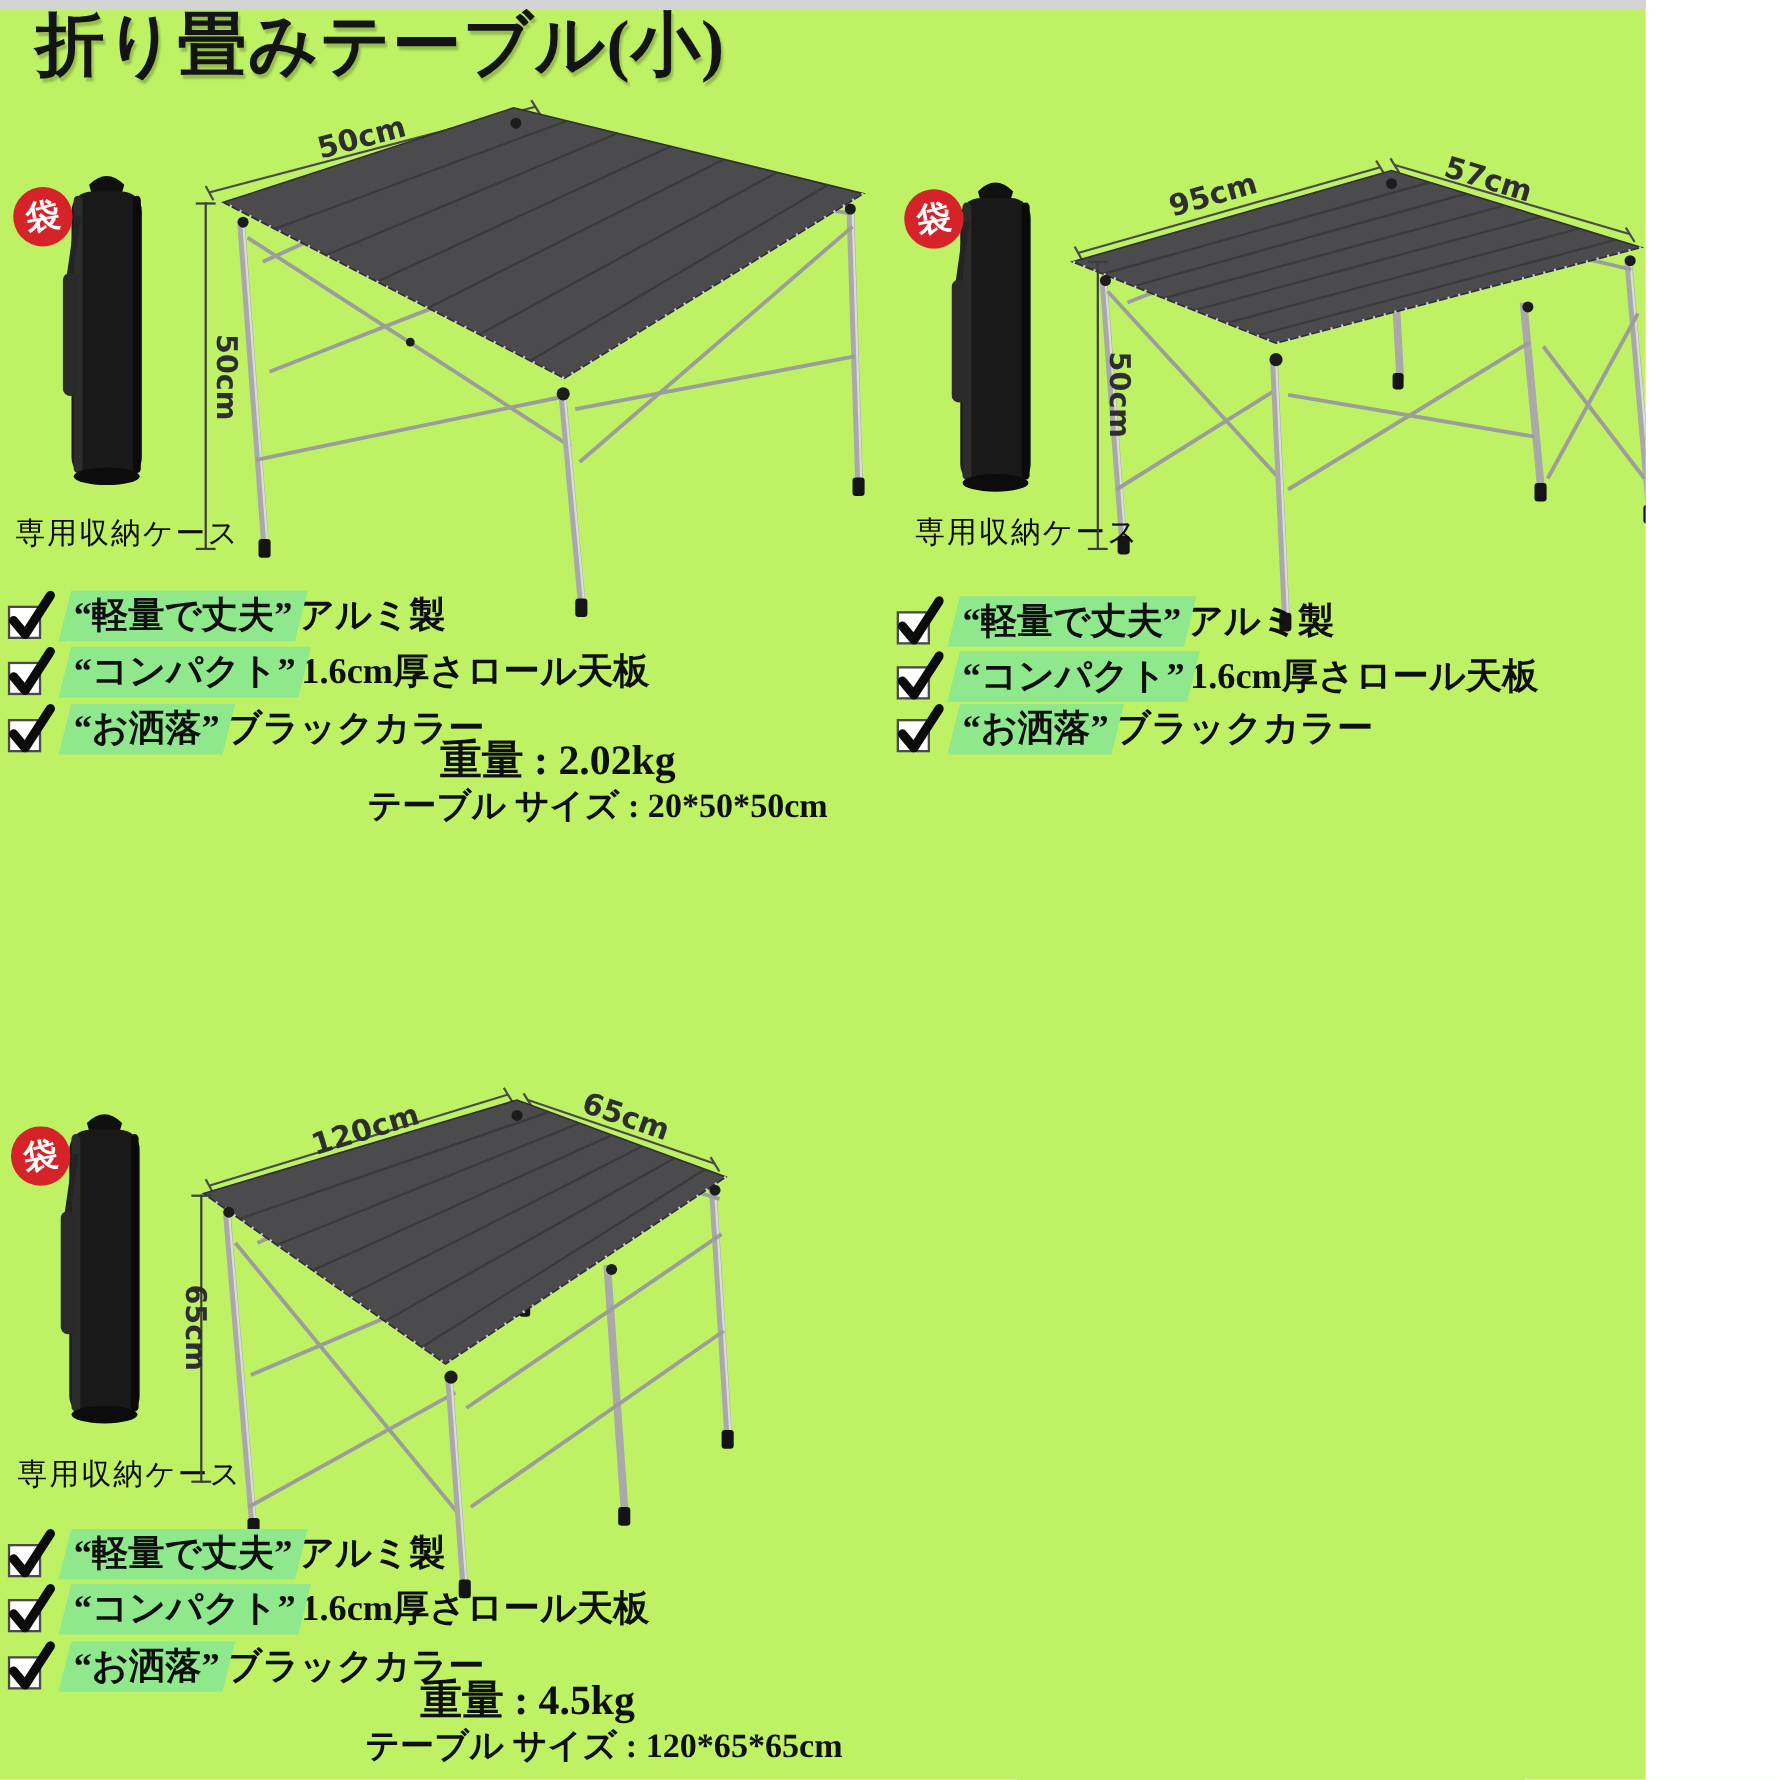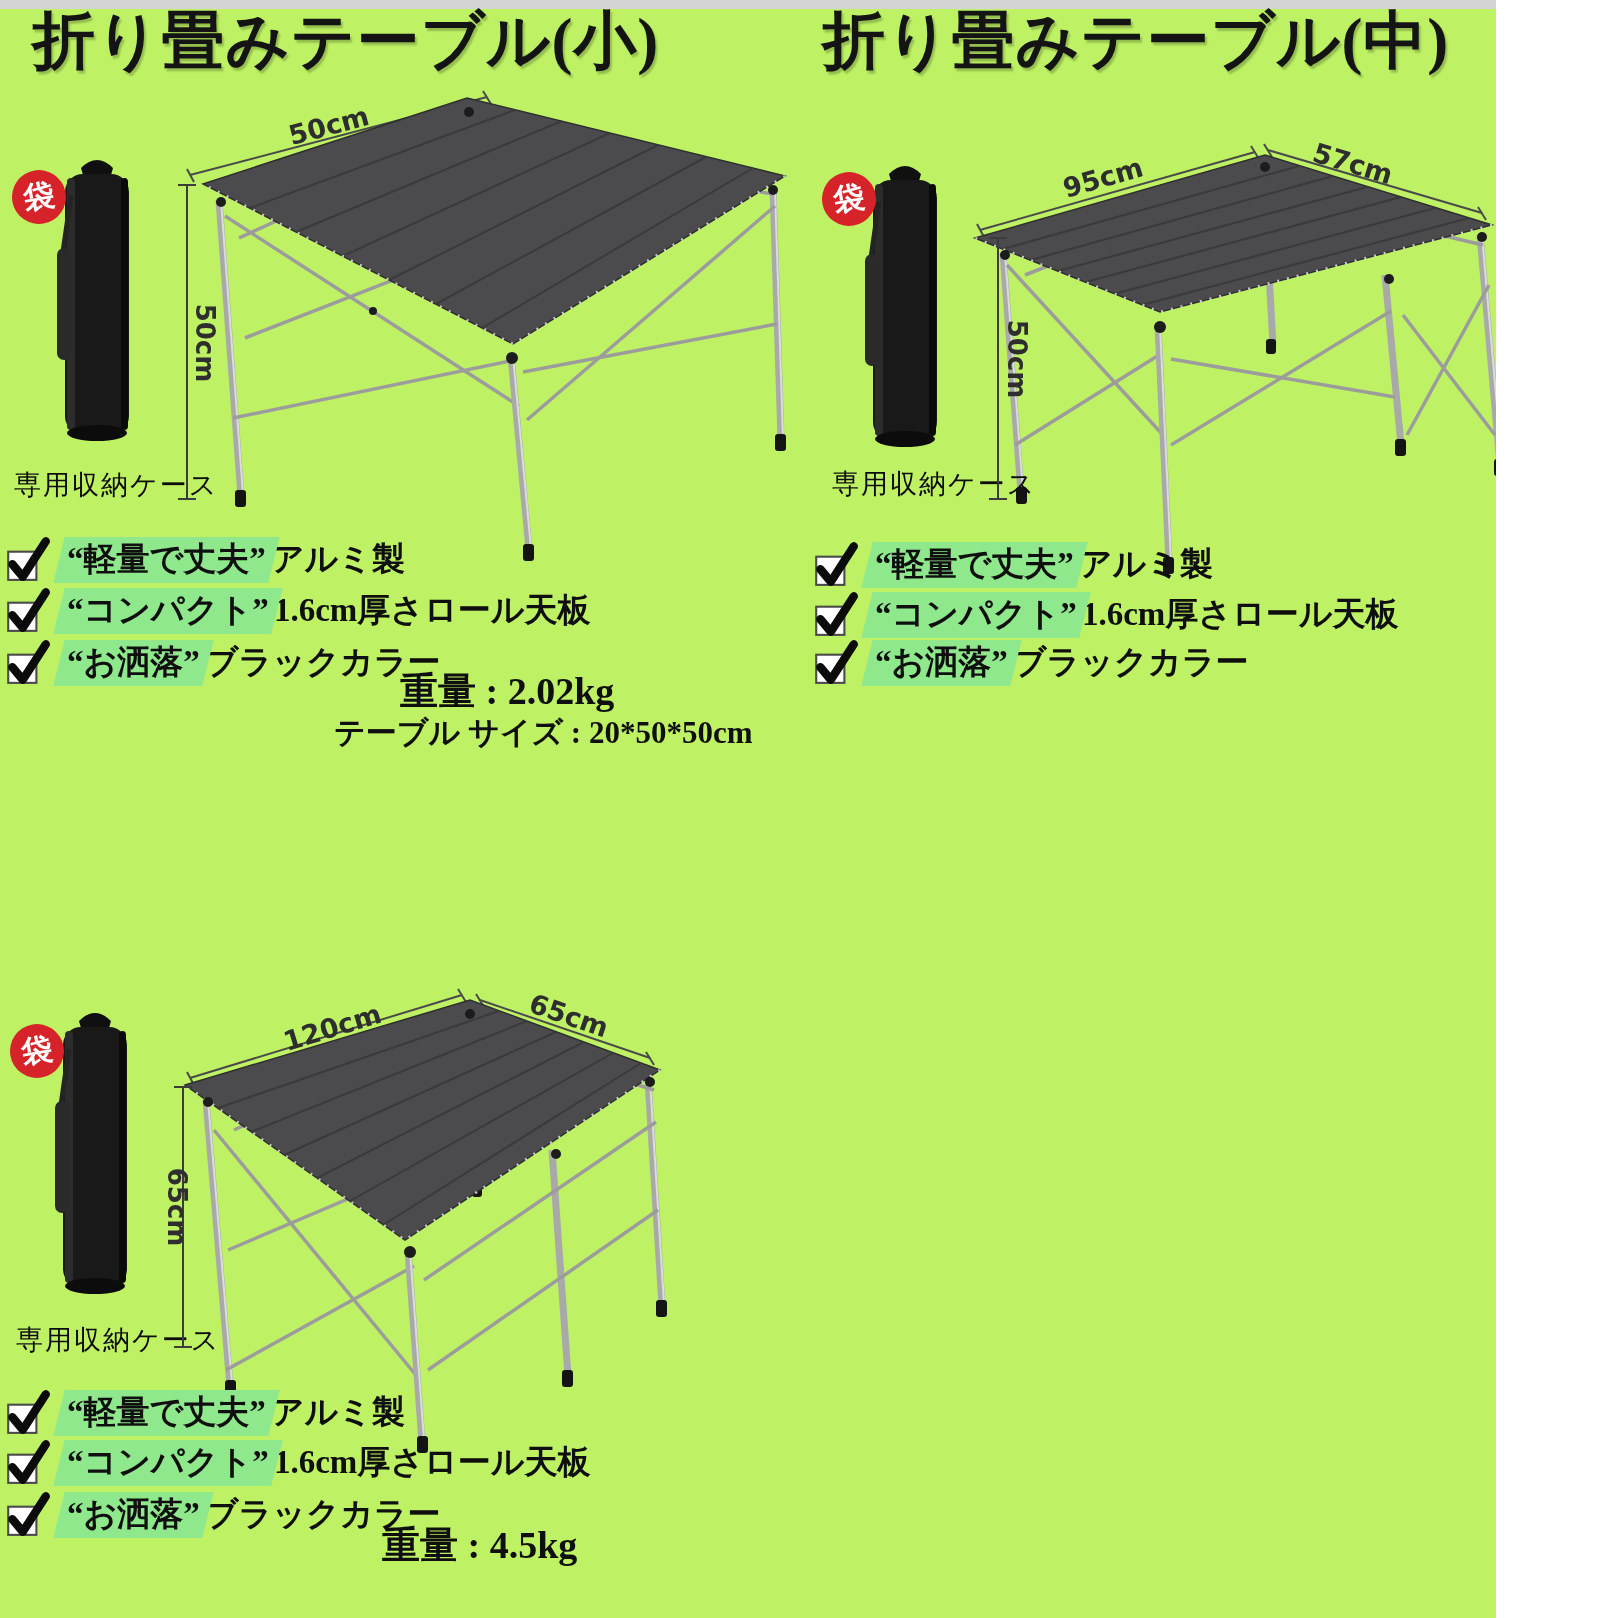--- a/index.html
+++ b/index.html
@@ -122,21 +122,20 @@
       <rect x="4" y="16" width="27" height="27"></rect>
         <path d="M8 28 L18 40 L40 6"></path>
       </svg>
     <span class="hl">“お洒落”</span>
       <span>ブラックカラー</span>
   </div>
 
   <div class="wline" style="left:400px;top:666px;width:365px;">重量 : 2.02kg</div>
   <div class="sline" style="left:334px;top:712px;">テーブル サイズ : 20*50*50cm</div>
 
-  <div class="title" style="left:822px;top:8px;">折り畳みテーブル(中)</div>
 
   <svg class="tbl" style="left:955px;top:135px;" width="660" height="510" viewBox="0 0 660 510">
     <line class="dim" x1="25" y1="95" x2="300" y2="17"></line>
     <line class="dim" x1="22" y1="89" x2="29" y2="102"></line>
     <line class="dim" x1="296" y1="11" x2="304" y2="24"></line>
     <line class="dim" x1="313" y1="15" x2="527" y2="78"></line>
     <line class="dim" x1="309" y1="9" x2="317" y2="22"></line>
     <line class="dim" x1="523" y1="72" x2="531" y2="85"></line>
     <line class="leg" x1="48" y1="118" x2="66" y2="358"></line>
     <line class="legsh" x1="50" y1="118" x2="68" y2="356"></line>
@@ -296,13 +295,14 @@
   <div class="feat" style="left:4px;top:1490px;">
     <svg class="cb" viewBox="0 0 44 46">
       <rect x="4" y="16" width="27" height="27"></rect>
         <path d="M8 28 L18 40 L40 6"></path>
       </svg>
     <span class="hl">“お洒落”</span>
       <span>ブラックカラー</span>
   </div>
 
   <div class="wline" style="left:382px;top:1520px;width:368px;">重量 : 4.5kg</div>
+  <div class="sline" style="left:332px;top:1566px;">テーブル サイズ : 120*65*65cm</div>
 </div>
 
 </body></html>

